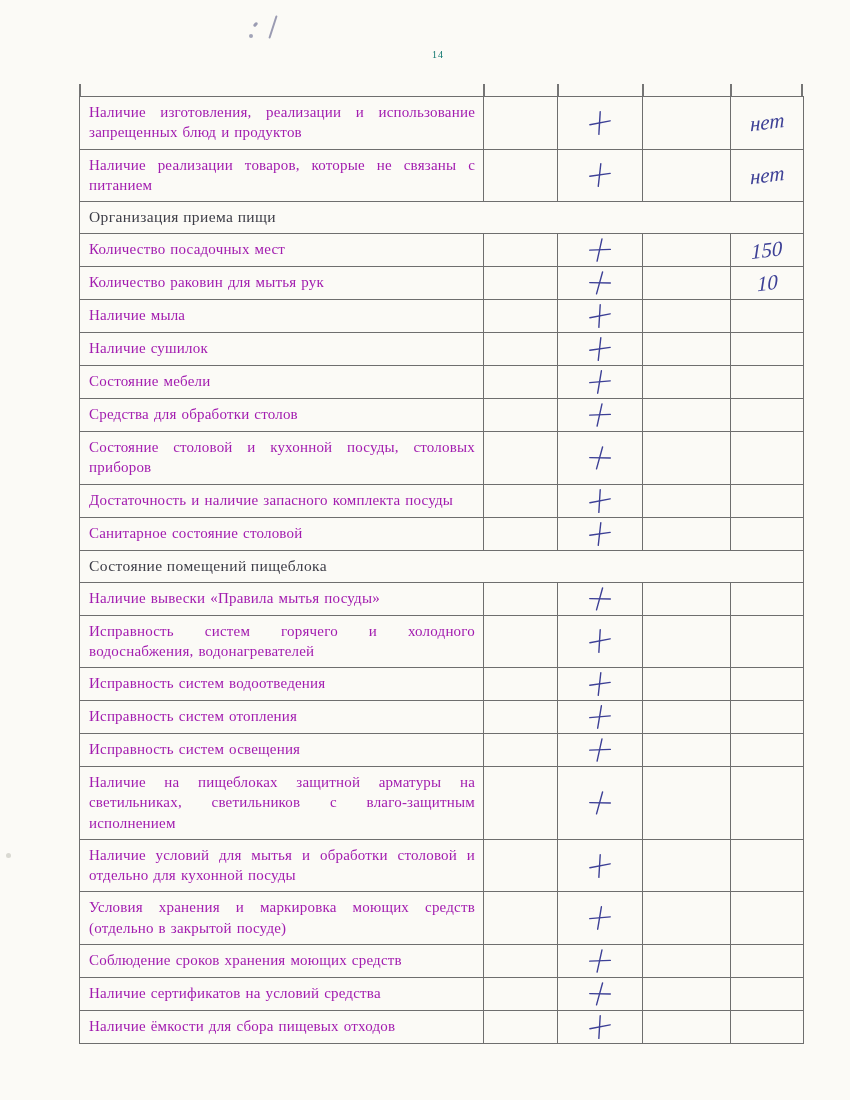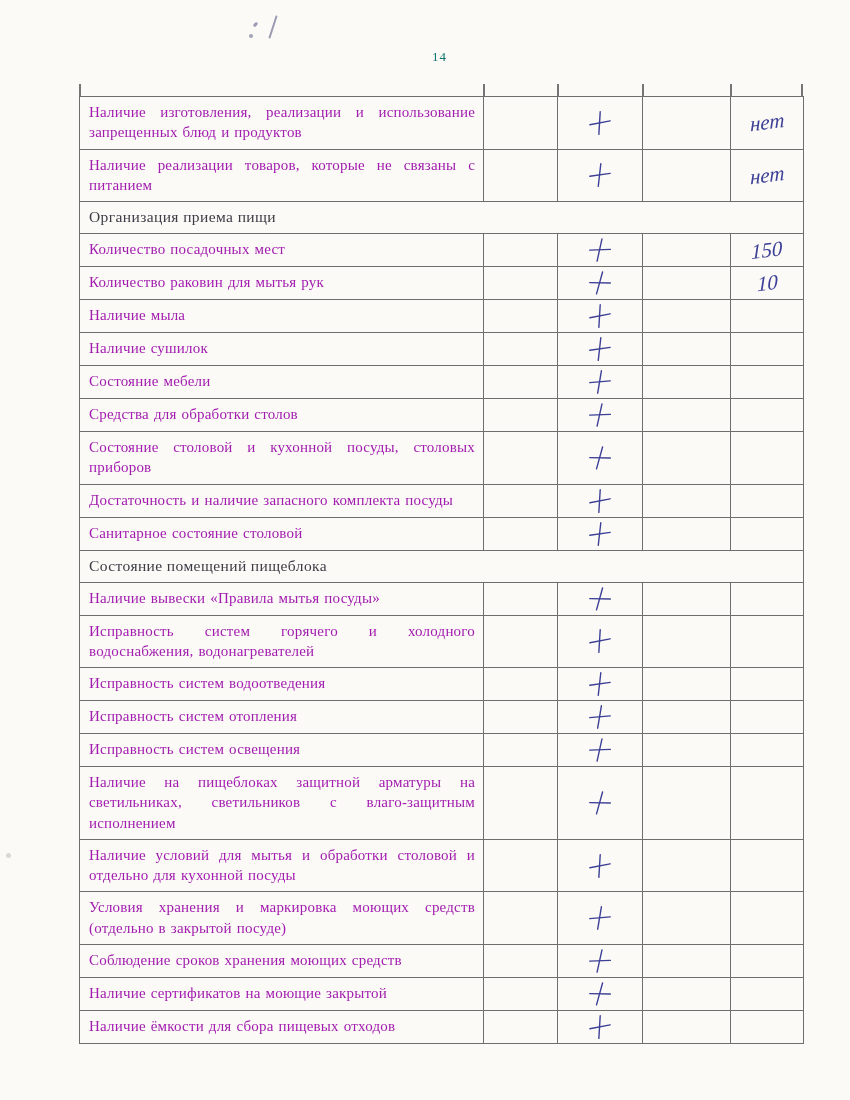--- a/index.html
+++ b/index.html
@@ -11,21 +11,21 @@
   }
   .page{
     position:relative;
     width:850px;height:1100px;
     background:#fbfaf6;
     overflow:hidden;
   }
   
   .page-number{
     position:absolute;left:432px;top:49px;
-    font-size:13px;color:#0f766e;letter-spacing:1px;
+    font-size:10px;color:#0f766e;letter-spacing:1px;
   }
   
   .scribble{position:absolute;top:0;left:0;}
   .scribble .dot1{position:absolute;left:254px;top:22px;width:3px;height:5px;background:#4a4d7a;opacity:.55;transform:rotate(40deg);border-radius:2px;}
   .scribble .dot2{position:absolute;left:249px;top:34px;width:4px;height:4px;background:#4a4d7a;opacity:.5;border-radius:2px;}
   .scribble .slash{position:absolute;left:272px;top:15px;width:2px;height:24px;background:#4a4d7a;opacity:.55;transform:rotate(18deg);border-radius:2px;}
   .corner-speck{position:absolute;left:6px;top:853px;width:5px;height:5px;border-radius:50%;background:#9a9a90;opacity:.35;}
   
   .stub{position:absolute;top:84px;width:2px;height:12px;background:#757575;}
   
@@ -296,21 +296,21 @@
           <td class="label">Соблюдение сроков хранения моющих средств</td>
           <td class="cell col-a"></td>
           <td class="cell col-b"><svg viewBox="0 0 30 30" width="28" height="28" class="plus" style="transform: rotate(3deg);">
               <line x1="16.5" y1="3" x2="12.5" y2="27"></line>
               <line x1="4" y1="15.7" x2="26" y2="13.8"></line>
             </svg></td>
           <td class="cell col-c"></td>
           <td class="cell col-d"></td>
         </tr>
         <tr class="item">
-          <td class="label">Наличие сертификатов на моющие закрытой</td>
+          <td class="label">Наличие сертификатов на условий средства</td>
           <td class="cell col-a"></td>
           <td class="cell col-b"><svg viewBox="0 0 30 30" width="28" height="28" class="plus" style="transform: rotate(6deg);">
               <line x1="16.5" y1="3" x2="12.5" y2="27"></line>
               <line x1="4" y1="15.7" x2="26" y2="13.8"></line>
             </svg></td>
           <td class="cell col-c"></td>
           <td class="cell col-d"></td>
         </tr>
         <tr class="item">
           <td class="label">Наличие ёмкости для сбора пищевых отходов</td>

